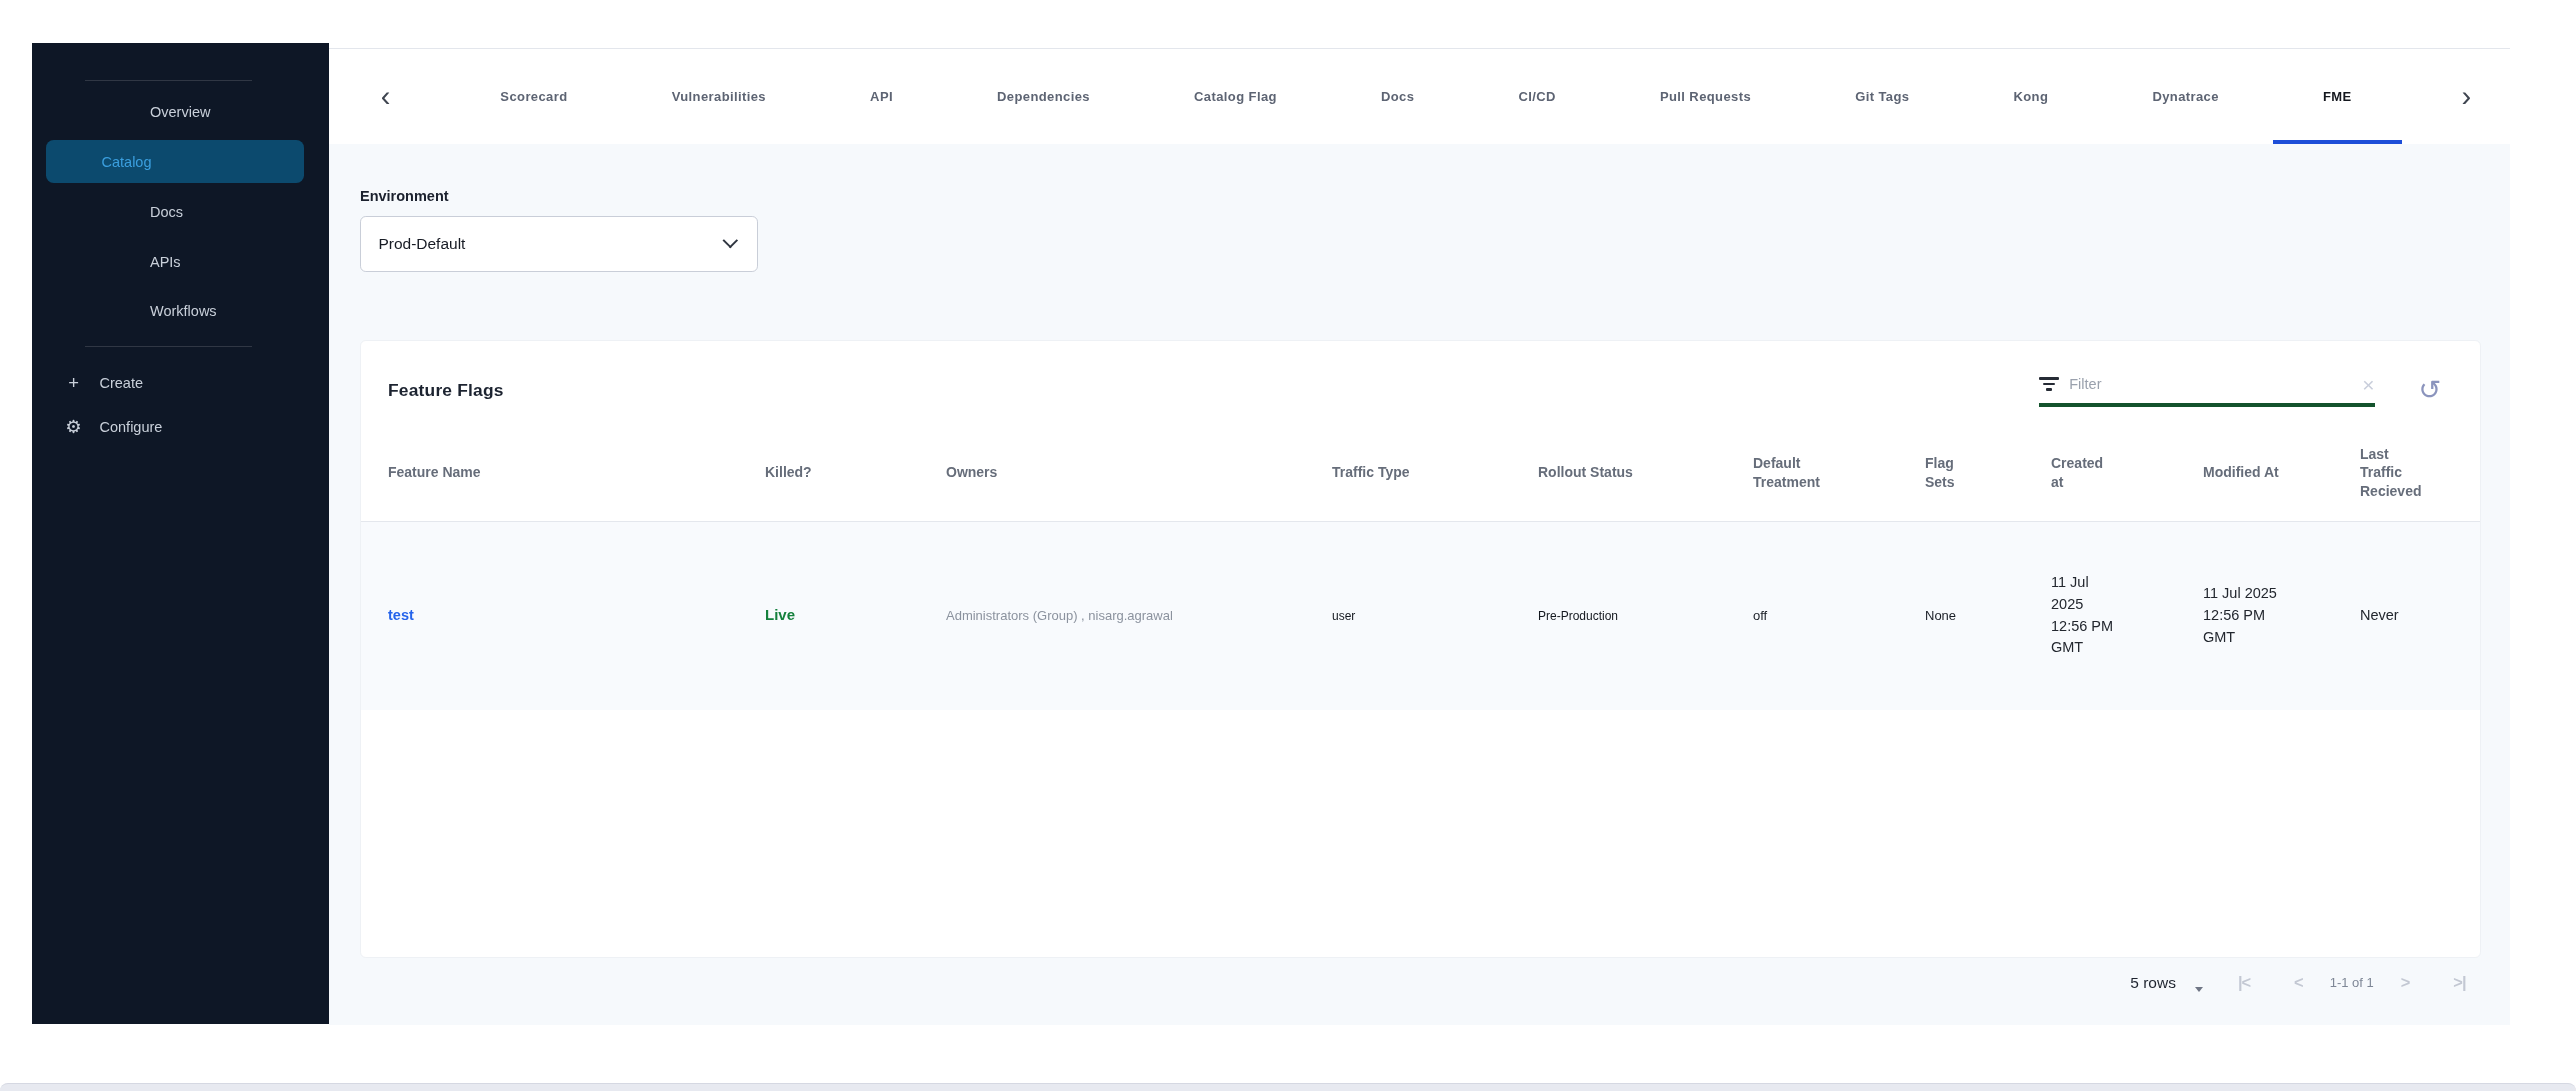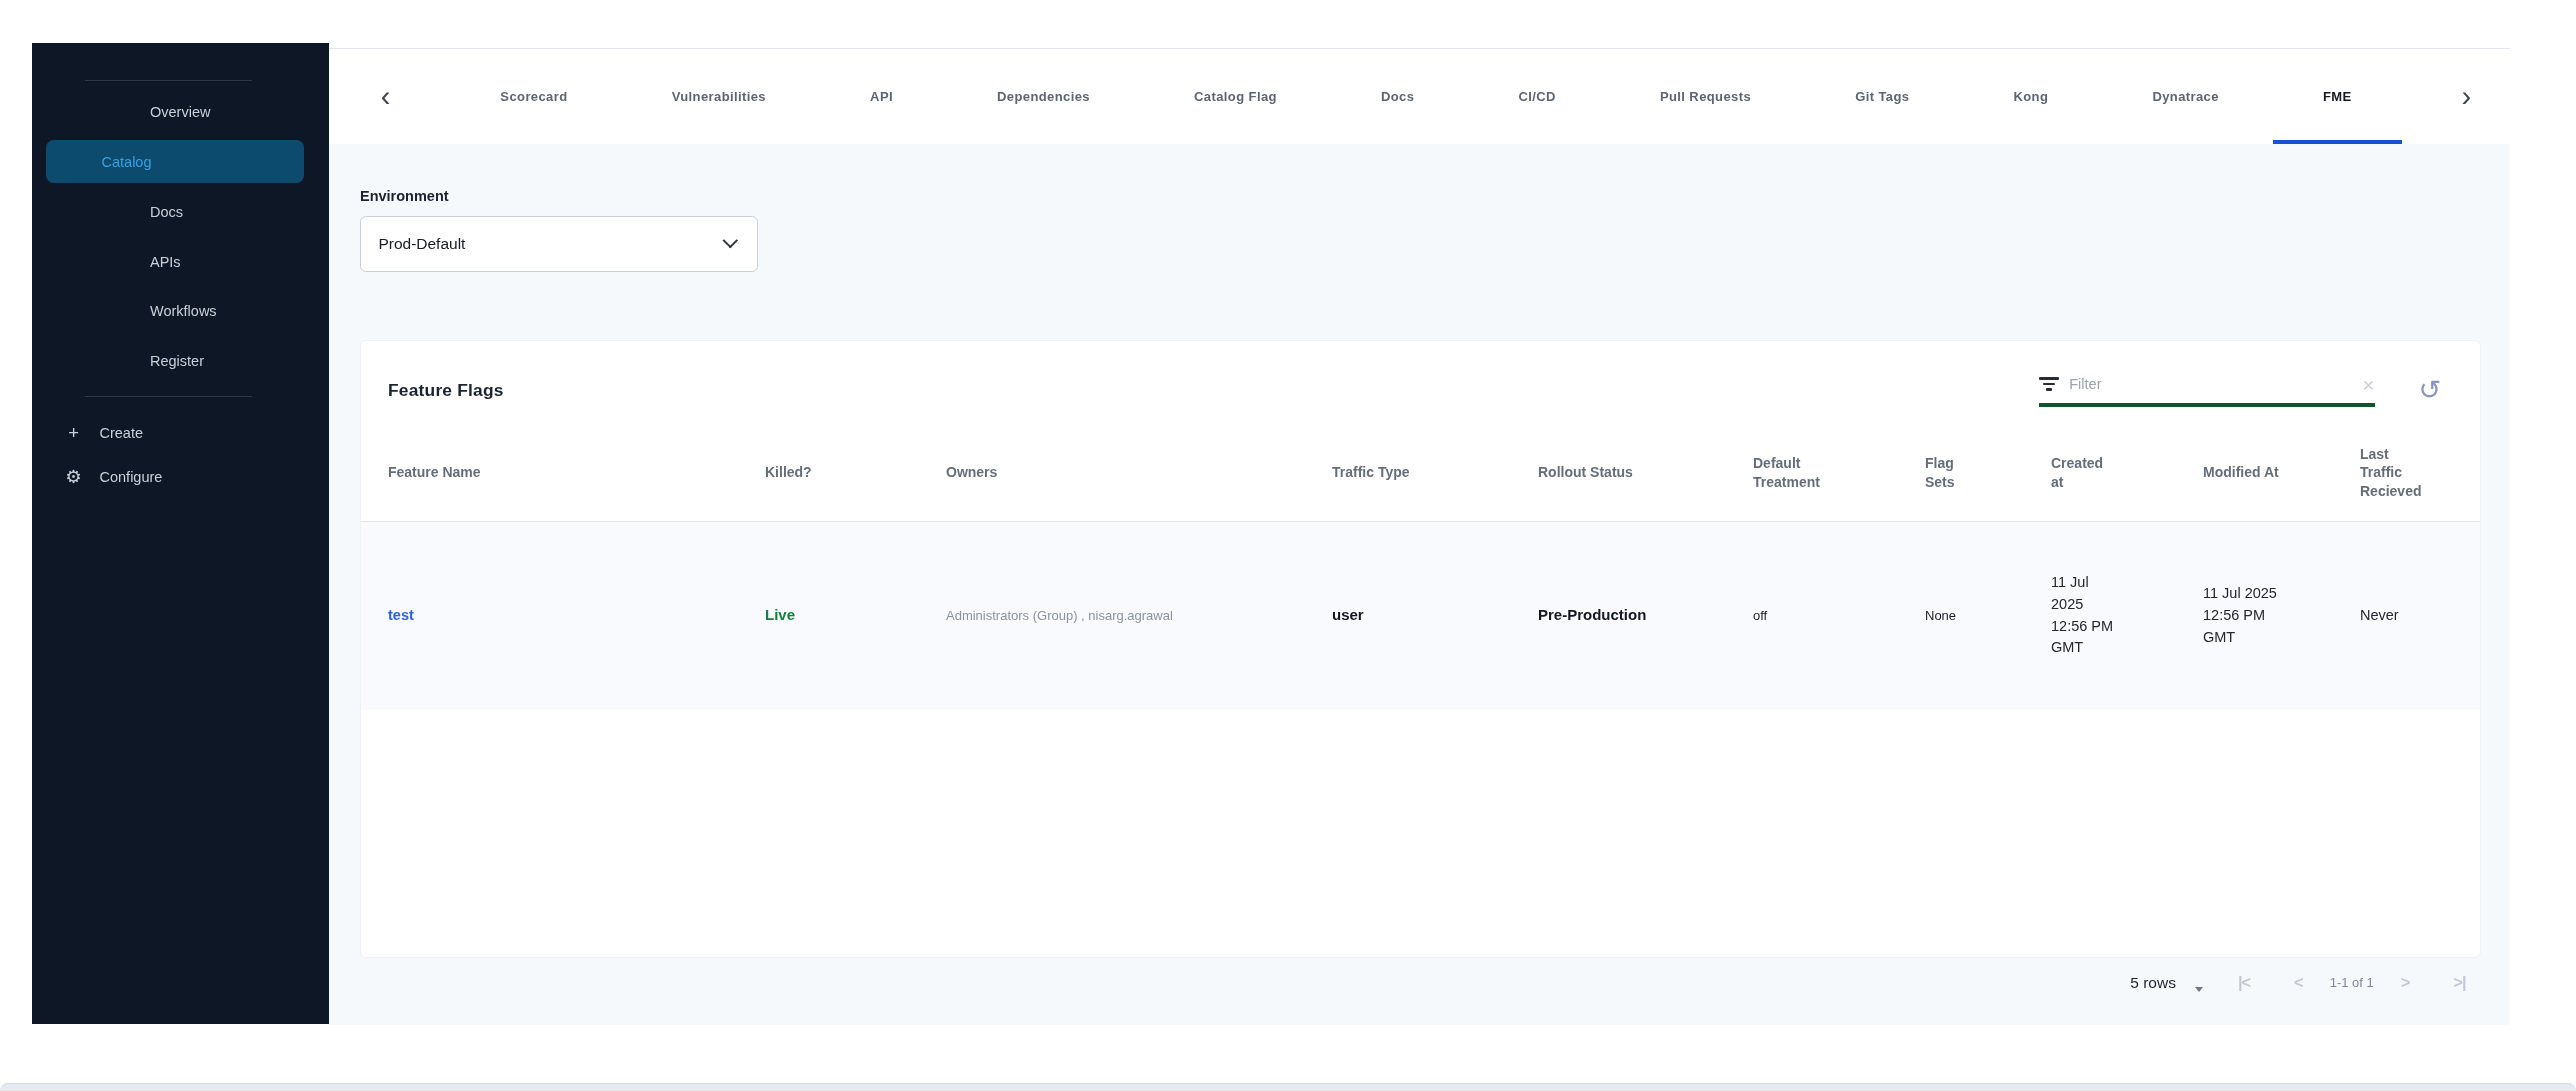--- a/index.html
+++ b/index.html
@@ -77,21 +77,21 @@
   .thead .c10 .txt { max-width:72px; }
 
   .trow { min-height:188px; align-items:center; background:#f8fafd; }
   .td { font-size:14.5px; color:#23272f; line-height:1.5; }
   .td .txt { display:inline-block; }
   .trow .c8 .txt { max-width:66px; }
   .trow .c9 .txt { max-width:93px; }
   .link { color:#2563eb; font-weight:600; cursor:pointer; }
   .live { color:#15803d; font-weight:700; font-size:15px; }
   .owners { color:#8b929e; font-size:13px; }
-  .bold-val { font-weight:700; font-size:15px; color:#14181f; }
+  .bold-val { font-weight:400; font-size:12px; color:#14181f; }
   .small-bold { font-weight:400; font-size:13px; color:#1a1e26; }
 
   
   .pagination { height:50px; display:flex; justify-content:flex-end; align-items:center;
     padding-right:15.5px; }
   .rows-select { display:flex; align-items:flex-end; gap:19px; cursor:pointer; }
   .rows-select .lbl { font-size:15.5px; color:#1e242f; }
   .caret { width:0; height:0; border-left:4.8px solid transparent;
     border-right:4.8px solid transparent; border-top:5.8px solid #6f7685; }
   .pg-ic { font-size:16.4px; color:#c3c8d3; cursor:pointer; letter-spacing:-1px;
@@ -107,21 +107,20 @@
 <body>
 
 <aside class="sidebar">
   <nav class="side-nav">
     <hr class="side-divider">
     <div class="side-item">Overview</div>
     <div class="side-item active">Catalog</div>
     <div class="side-item">Docs</div>
     <div class="side-item">APIs</div>
     <div class="side-item">Workflows</div>
-    <div class="side-item">Register</div>
     <hr class="side-divider" style="margin-top:13.5px;">
     <div class="side-actions">
       <div class="side-action">
         <span class="ic">+</span>
         <span>Create</span>
       </div>
       <div class="side-action">
         <span class="ic">⚙</span>
         <span>Configure</span>
       </div>

